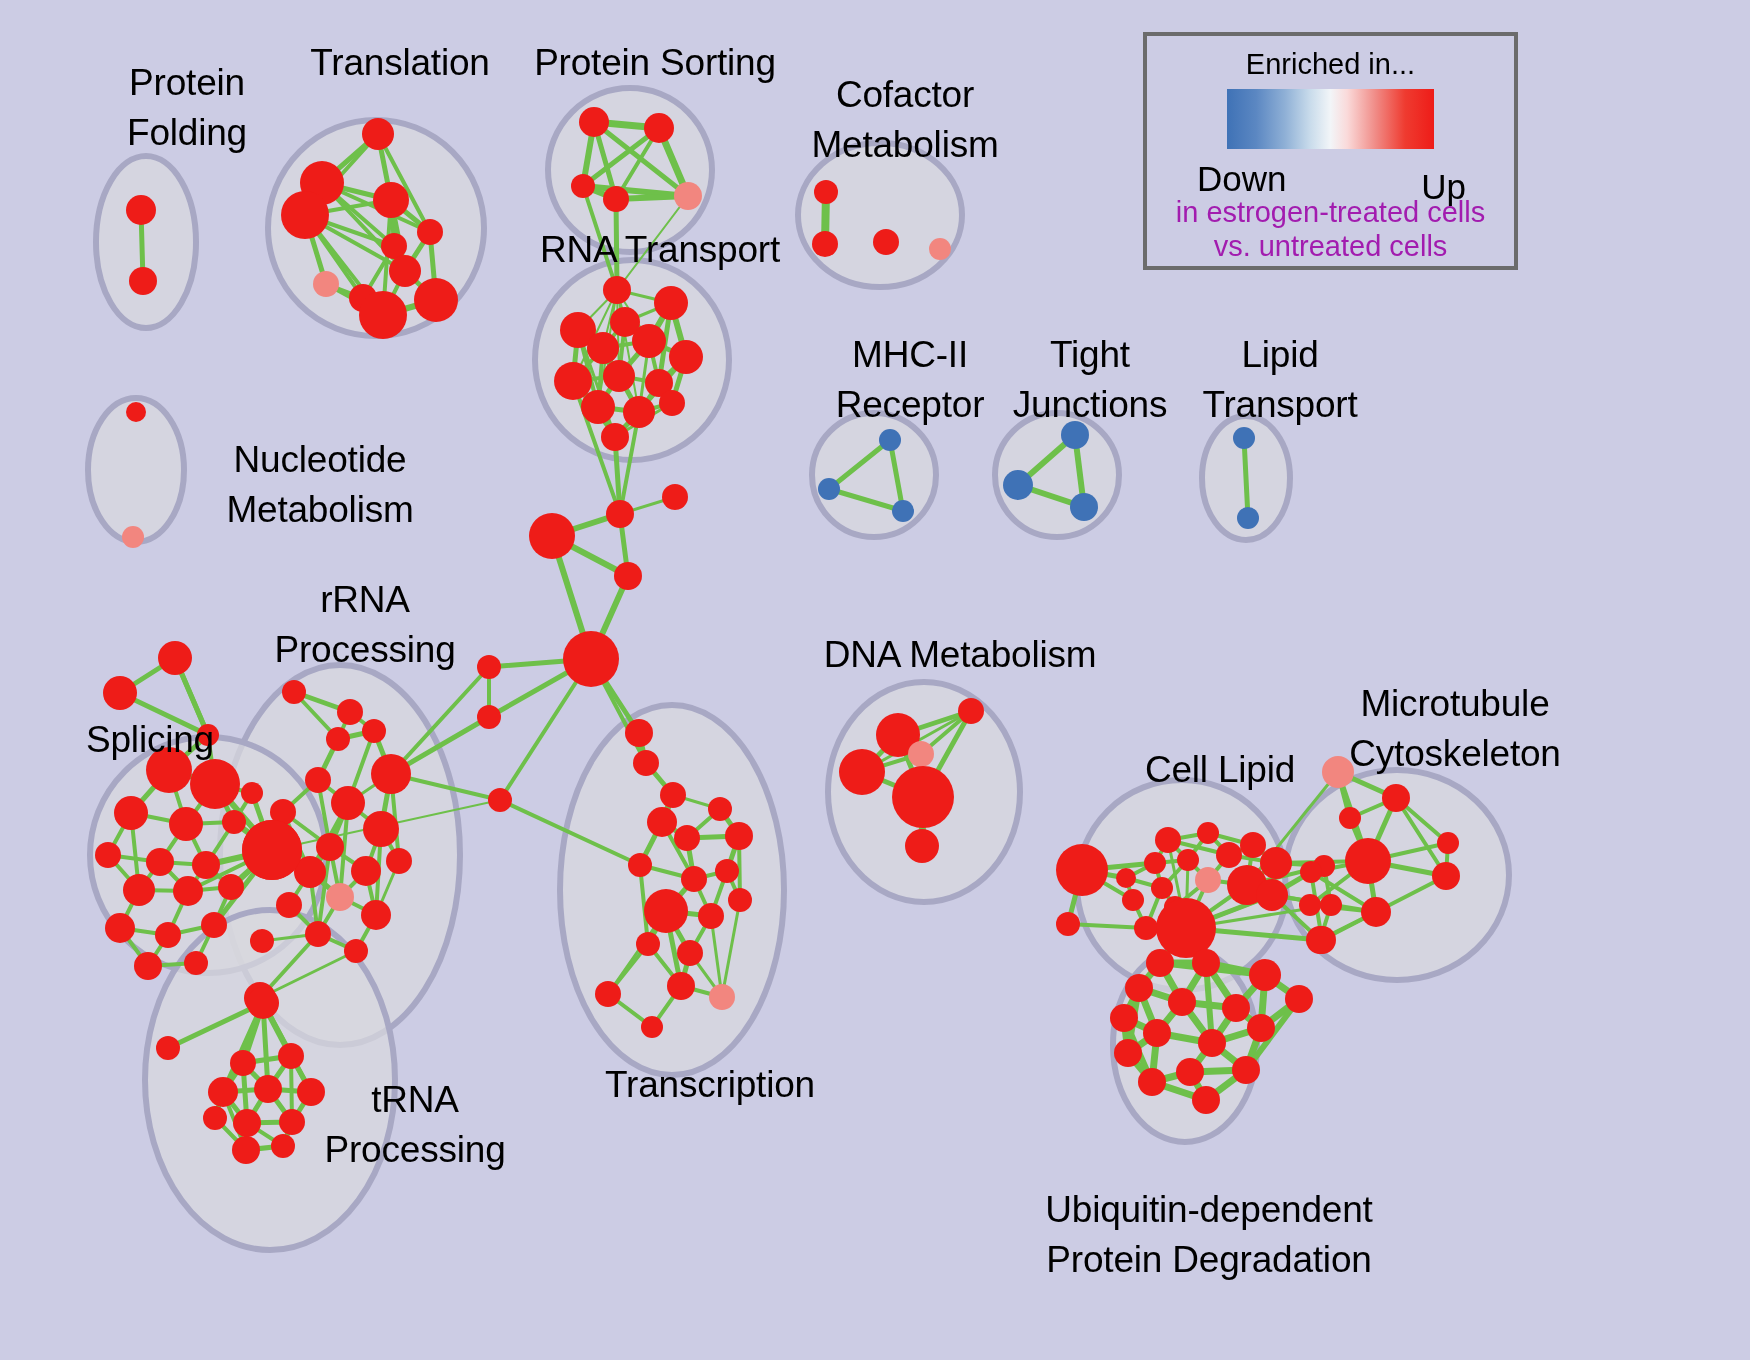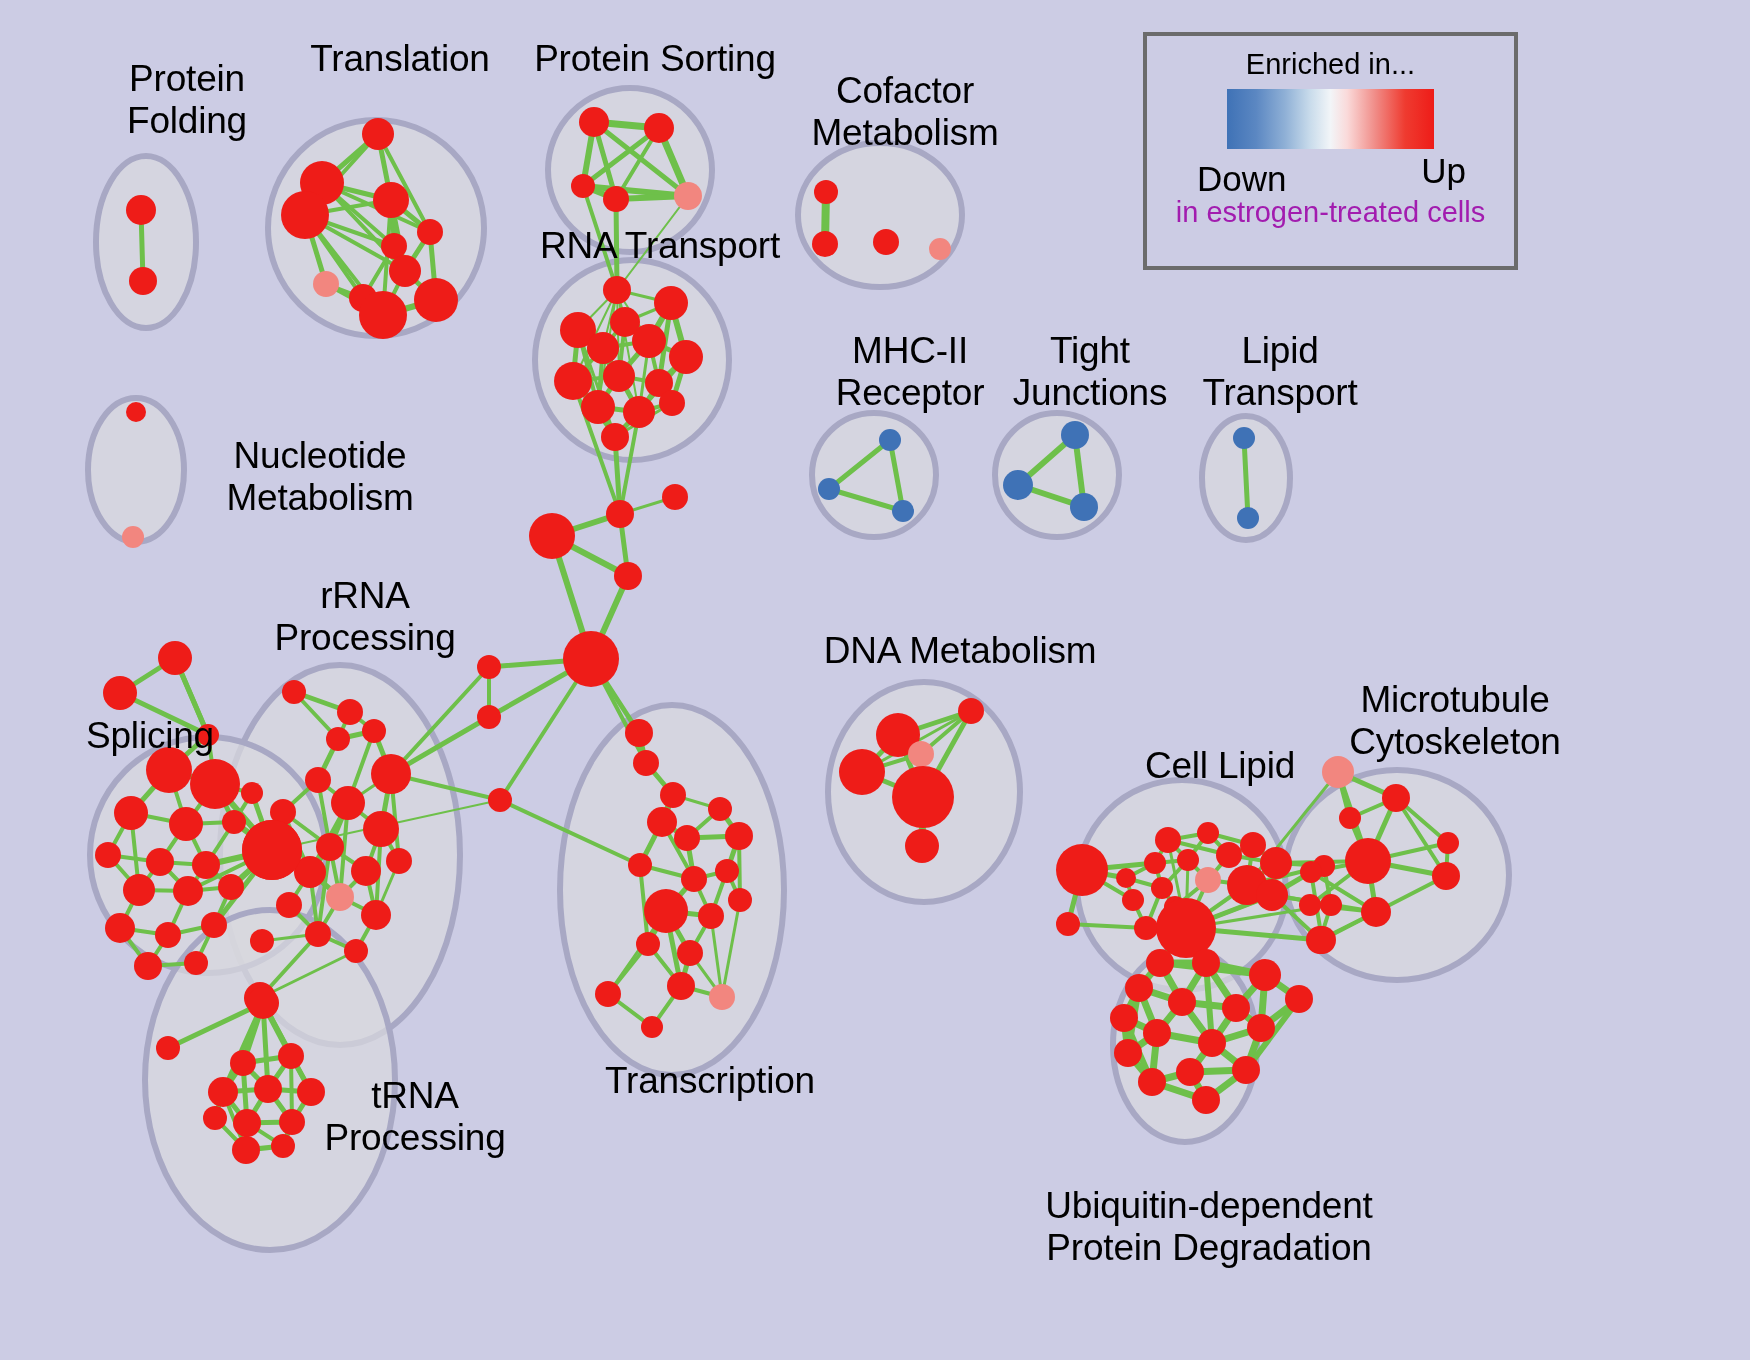--- a/index.html
+++ b/index.html
@@ -8,21 +8,21 @@
     width:1750px;height:1360px;
     background:#ccccE4;
     font-family:"Liberation Sans", sans-serif;
     overflow:hidden;
   }
   #netsvg{position:absolute;left:0;top:0;width:1750px;height:1360px;}
   .cluster-label{
     position:absolute;
     color:#000000;
     font-size:37px;
-    line-height:42px;
+    line-height:50px;
     font-weight:400;
     white-space:pre;
     text-align:center;
     letter-spacing:-0.2px;
   }
   
   #legend{
     position:absolute;
     left:1143px;top:32px;
     width:375px;height:238px;
@@ -42,21 +42,21 @@
     background:linear-gradient(to right,
       #3f72b6 0%, #5b87c2 14%, #8fb0d6 28%, #c8dbeb 40%,
       #f2f5f8 50%, #fadada 58%, #f08a85 72%, #ef3b30 86%, #ee1c18 100%);
   }
   .legend-ends{
     position:relative;
     height:44px;
     margin-top:2px;
   }
   #legend-down{position:absolute;left:50px;top:8px;font-size:35px;color:#000;}
-  #legend-up{position:absolute;right:48px;top:0;font-size:35px;color:#000;}
+  #legend-up{position:absolute;right:48px;top:16px;font-size:35px;color:#000;}
   .legend-sub{
     text-align:center;
     font-size:29px;
     line-height:34px;
     color:#a21caf;
   }
 </style>
 </head>
 <body>
 
@@ -690,15 +690,16 @@
     </div>
 
   <div id="legend">
     <div id="legend-title">Enriched in...</div>
     <div id="legend-bar"></div>
     <div class="legend-ends">
       <span id="legend-down">Down</span>
       <span id="legend-up">Up</span>
     </div>
     <div class="legend-sub">in estrogen-treated cells</div>
+    <div class="legend-sub">vs. untreated cells</div>
   </div>
 
 </div>
 
 </body></html>

